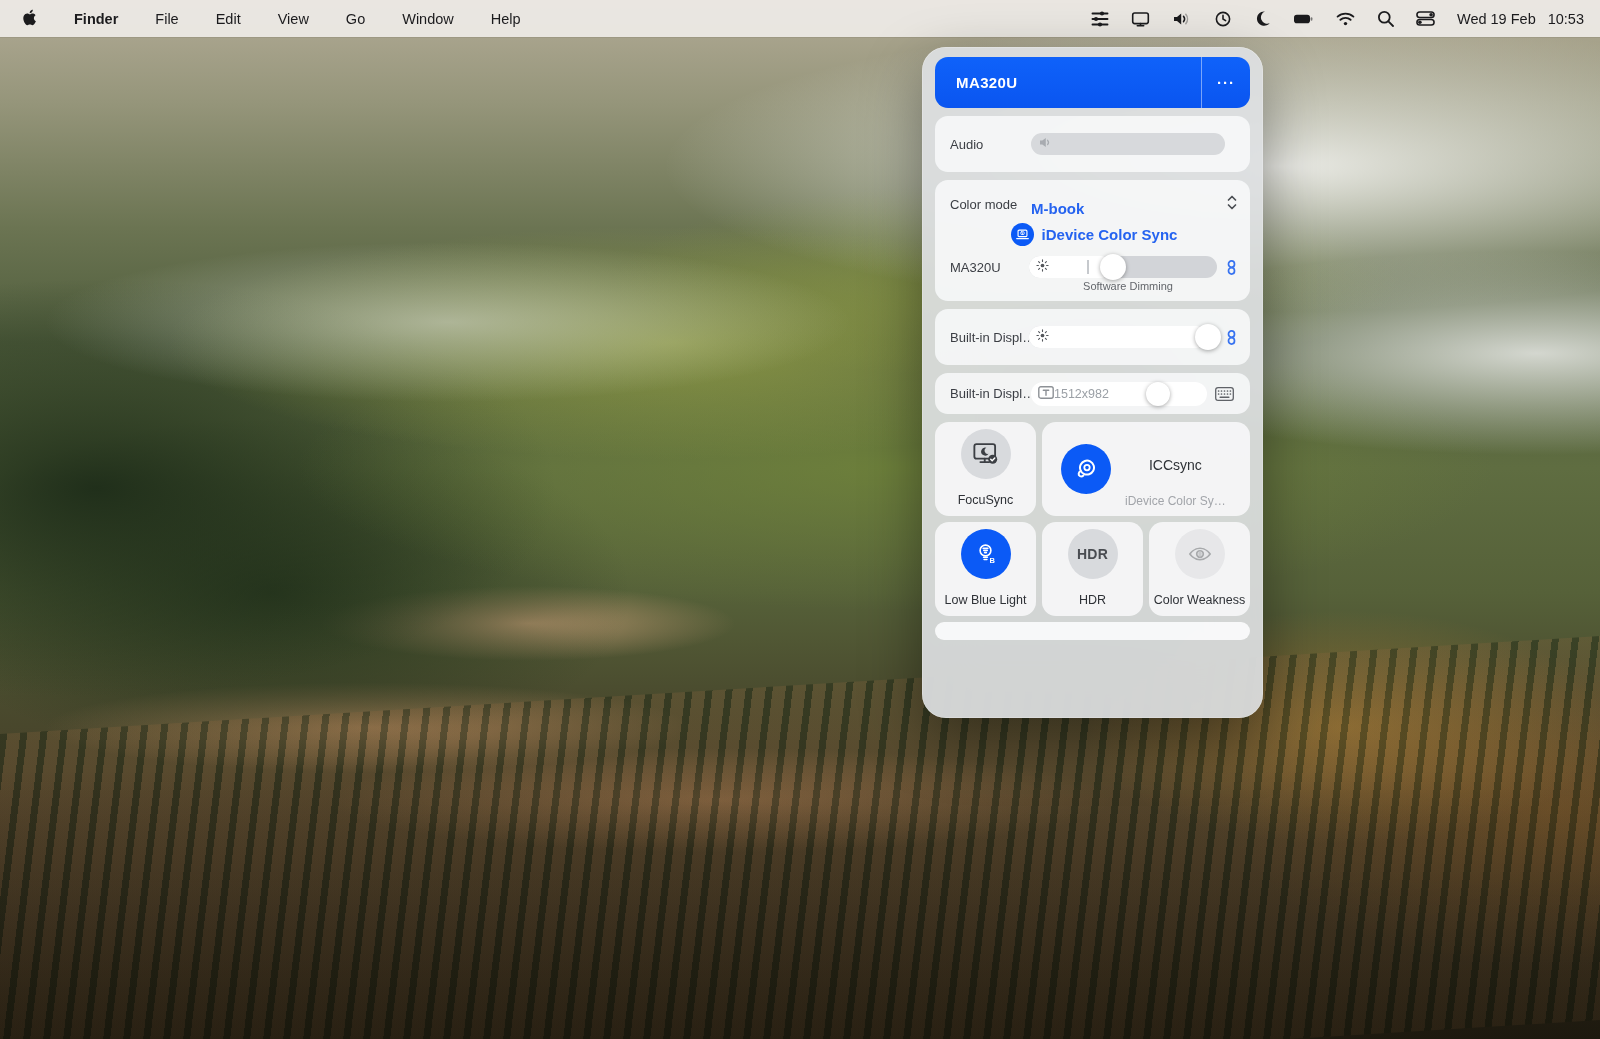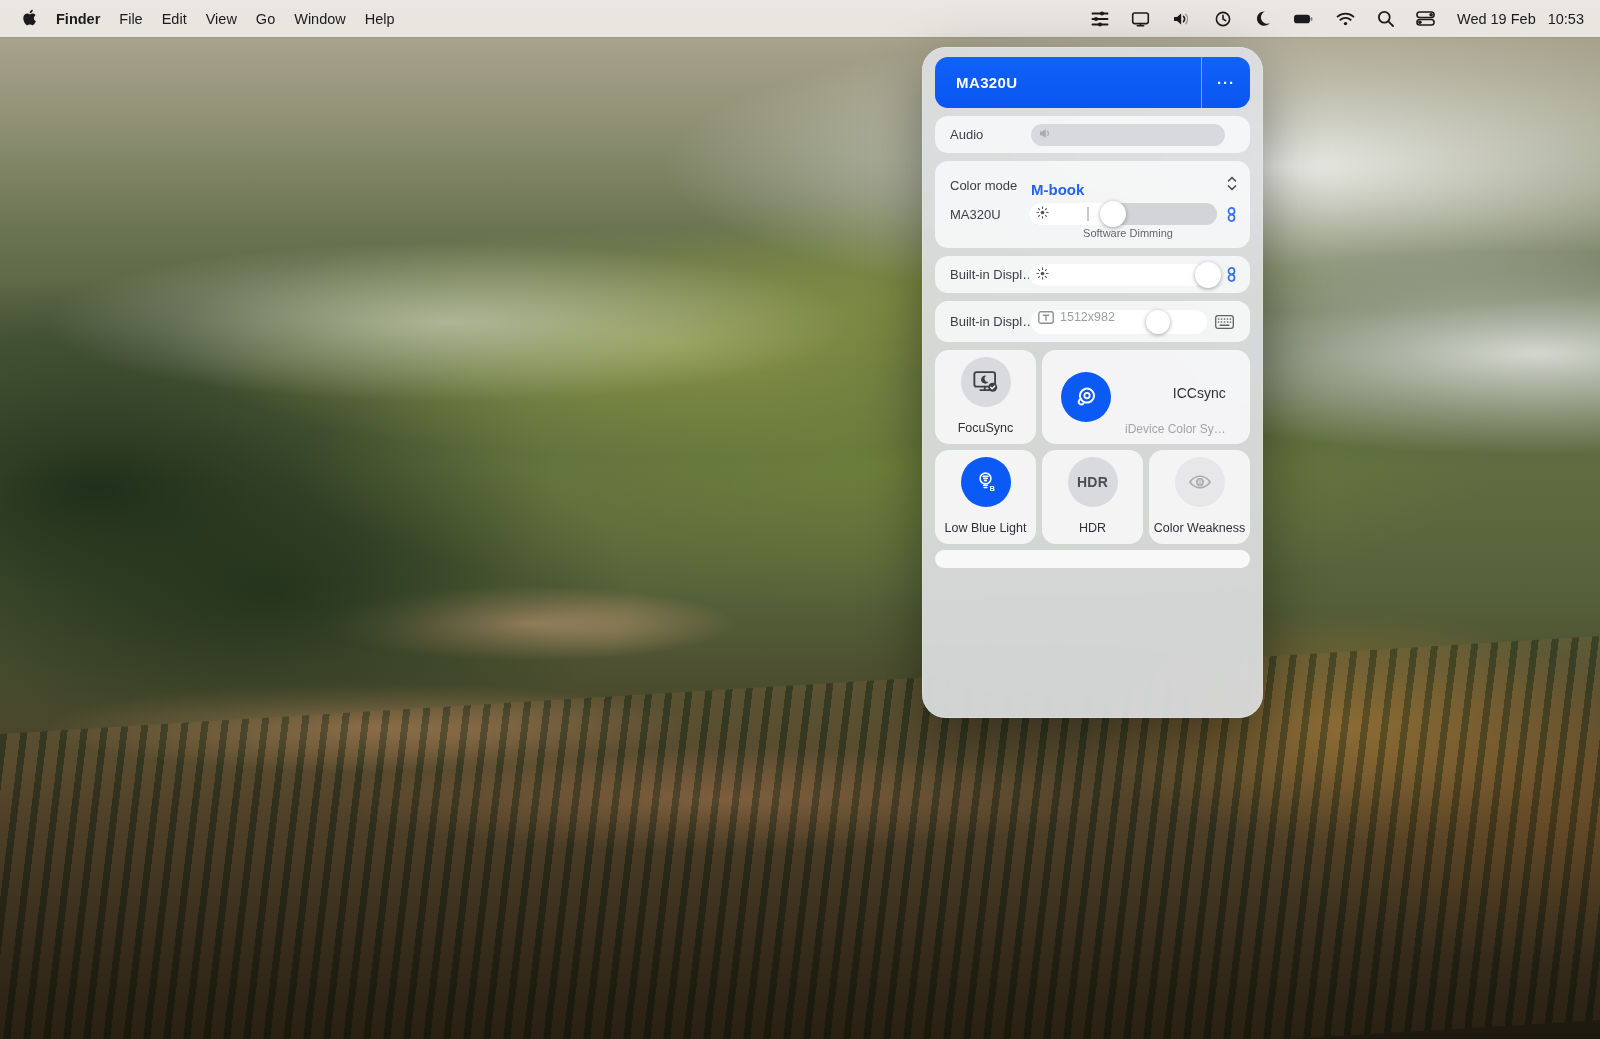--- a/index.html
+++ b/index.html
@@ -27,21 +27,21 @@
   .vineyard { position:absolute; left:-40px; right:-40px; bottom:-30px; height:37%;
     background:repeating-linear-gradient(97deg, rgba(26,36,18,.55) 0 7px, rgba(142,102,62,.32) 7px 20px);
     transform:skewY(-3.5deg); opacity:.75; }
   .vignette { position:absolute; inset:0;
     background:linear-gradient(to top, rgba(14,10,4,.5), rgba(14,10,4,0) 26%); }
 
   
   .menubar { position:absolute; left:0; top:0; width:1600px; height:37px;
     background:rgba(237,234,230,.94); display:flex; align-items:center;
     box-shadow:0 .5px 0 rgba(0,0,0,.12); color:#1b1b1d; font-size:14.5px; }
-  .mb-left { display:flex; align-items:center; gap:19px; padding-left:22px; }
+  .mb-left { display:flex; align-items:center; gap:37px; padding-left:22px; }
   .mb-app { font-weight:700; }
   .mb-item { cursor:default; }
   .mb-right { margin-left:auto; display:flex; align-items:center; gap:22px; padding-right:16px; }
   .mb-right svg { display:block; }
   .mb-clock { display:flex; gap:12px; font-size:14.5px; }
 
   
   .panel { position:absolute; left:922px; top:47px; width:341px; height:671px;
     border-radius:24px; background:rgba(221,223,226,.92);
     box-shadow:0 22px 60px rgba(0,0,0,.4), inset 0 0 0 .5px rgba(255,255,255,.4);
@@ -49,21 +49,21 @@
 
   .p-header { height:51px; border-radius:13px; display:flex; align-items:stretch;
     background:linear-gradient(180deg,#0f62fa,#0a55f0); color:#fff; }
   .p-title { flex:1; display:flex; align-items:center; padding-left:21px;
     font-size:15px; font-weight:700; letter-spacing:.4px; }
   .p-divider { width:1px; background:rgba(255,255,255,.45); margin:0; }
   .p-more { width:48px; display:flex; align-items:center; justify-content:center;
     font-size:15px; font-weight:700; letter-spacing:1px; cursor:pointer; }
 
   .card { background:rgba(248,249,250,.85); border-radius:13px; margin-top:8px; }
-  .row { display:flex; align-items:center; height:37px; padding:0 12px 0 15px; }
+  .row { display:flex; align-items:center; height:56px; padding:0 12px 0 15px; }
   .row-label { width:81px; font-size:13px; color:#3b3e44; white-space:nowrap; overflow:hidden; }
 
   .slider { position:relative; width:194px; height:22px; border-radius:11px; background:#d2d4d8; }
   .slider.disabled { background:#d7d9dc; }
   .slider .fill { position:absolute; left:0; top:0; bottom:0; background:#fff; border-radius:11px; }
   .slider .knob { position:absolute; top:50%; width:26px; height:26px; border-radius:50%;
     background:#fff; box-shadow:0 1px 4px rgba(0,0,0,.35); transform:translate(-50%,-50%); }
   .slider .tick { position:absolute; top:4px; bottom:4px; width:1.5px; background:#c6c9cd; }
   .slider .sun { position:absolute; left:7px; top:50%; transform:translateY(-50%); }
   .slider .spk { position:absolute; left:8px; top:50%; transform:translateY(-50%); opacity:.85; }
@@ -77,38 +77,38 @@
     justify-content:center; gap:8px; cursor:pointer; }
   .sync-badge { width:23px; height:23px; border-radius:50%; background:#0b5af6;
     display:flex; align-items:center; justify-content:center; }
   .sync-label { font-size:15px; font-weight:600; color:#2563f0; }
   .ma-row { display:flex; align-items:center; margin-top:4px; height:26px; }
   .dim-note { margin-left:81px; width:194px; text-align:center; font-size:11px;
     color:#63666b; }
 
   .res-row { height:41px; }
   .res-track { position:relative; width:176px; height:24px; border-radius:12px;
-    background:#fff; display:flex; align-items:flex-start; padding-left:7px; gap:6px; }
+    background:#fff; display:flex; align-items:center; padding-left:7px; }
   .res-value { font-size:12.5px; color:#9ba0a6; }
   .res-knob { position:absolute; top:50%; width:24px; height:24px; border-radius:50%;
     background:#fff; box-shadow:0 1px 4px rgba(0,0,0,.35); transform:translate(-50%,-50%); }
 
   .grid { display:grid; grid-template-columns:repeat(3,1fr); gap:6px; margin-top:8px; }
   .tile { background:rgba(251,251,252,.82); border-radius:14px; height:94px;
     display:flex; flex-direction:column; align-items:center; justify-content:center;
     gap:14px; cursor:pointer; }
   .circle { width:50px; height:50px; border-radius:50%; background:#d8dadd;
     display:flex; align-items:center; justify-content:center; }
   .tile.active .circle { background:#0b5af6; }
   .tile.disabled .circle { opacity:.48; }
   .tile-label { font-size:12.5px; color:#2e3136; text-align:center; line-height:1.22;
     padding:0 4px; }
   .tile.wide { grid-column:2/4; flex-direction:row; justify-content:flex-start;
     padding-left:19px; gap:14px; }
-  .wide-txt .tile-label { text-align:right; font-size:14px; padding:0;margin-top:27px; }
+  .wide-txt .tile-label { text-align:center; font-size:14px; padding:0;margin-top:27px; }
   .tile-sub { font-size:12px; color:#a2a5aa; margin-top:19px; }
   .hdr-glyph { font-size:14px; font-weight:800; color:#4a4d52; letter-spacing:.3px; }
   .peek { height:18px; border-radius:12px; background:rgba(252,252,253,.9); margin-top:6px; }
 </style>
 </head>
 <body>
 
 <div class="wallpaper">
   <div class="vineyard"></div>
   <div class="vignette"></div>
@@ -219,20 +219,31 @@
   <div class="card cm-card">
     <div class="cm-row">
       <div class="row-label">Color mode</div>
       <div class="cm-value">M-book</div>
       <div class="cm-stepper">
         <svg width="12" height="17" viewBox="0 0 12 17" fill="none" stroke="#4c4f54" stroke-width="1.7" stroke-linecap="round" stroke-linejoin="round">
           <path d="M2.5 6L6 2.5 9.5 6"></path>
             <path d="M2.5 11L6 14.5 9.5 11"></path>
         </svg>
       </div>
+    </div>
+    <div class="sync-row">
+      <span class="sync-badge">
+        <svg width="15" height="13" viewBox="0 0 22 18" fill="none" stroke="#fff" stroke-linecap="round">
+          <rect x="4.5" y="2.5" width="13" height="9.5" rx="1.6" stroke-width="1.7"></rect>
+          <path d="M2.5 15h17" stroke-width="1.7"></path>
+          <rect x="8.6" y="5" width="4.8" height="4" rx=".9" stroke-width="1.3"></rect>
+          <circle cx="11" cy="7" r=".85" fill="#fff" stroke="none"></circle>
+        </svg>
+      </span>
+      <span class="sync-label">iDevice Color Sync</span>
     </div>
     <div class="ma-row">
       <div class="row-label">MA320U</div>
       <div class="slider">
         <div class="fill" style="width: 45%;"></div>
         <div class="tick" style="left: 31%;"></div>
         <span class="sun">
           <svg width="13" height="13" viewBox="0 0 14 14" fill="none" stroke="#54575c" stroke-width="1.2" stroke-linecap="round">
             <circle cx="7" cy="7" r="2" fill="#54575c" stroke="none"></circle>
             <path d="M7 1v1.6M7 11.4V13M1 7h1.6M11.4 7H13M2.8 2.8l1.1 1.1M10.1 10.1l1.1 1.1M11.2 2.8l-1.1 1.1M3.9 10.1l-1.1 1.1"></path>

